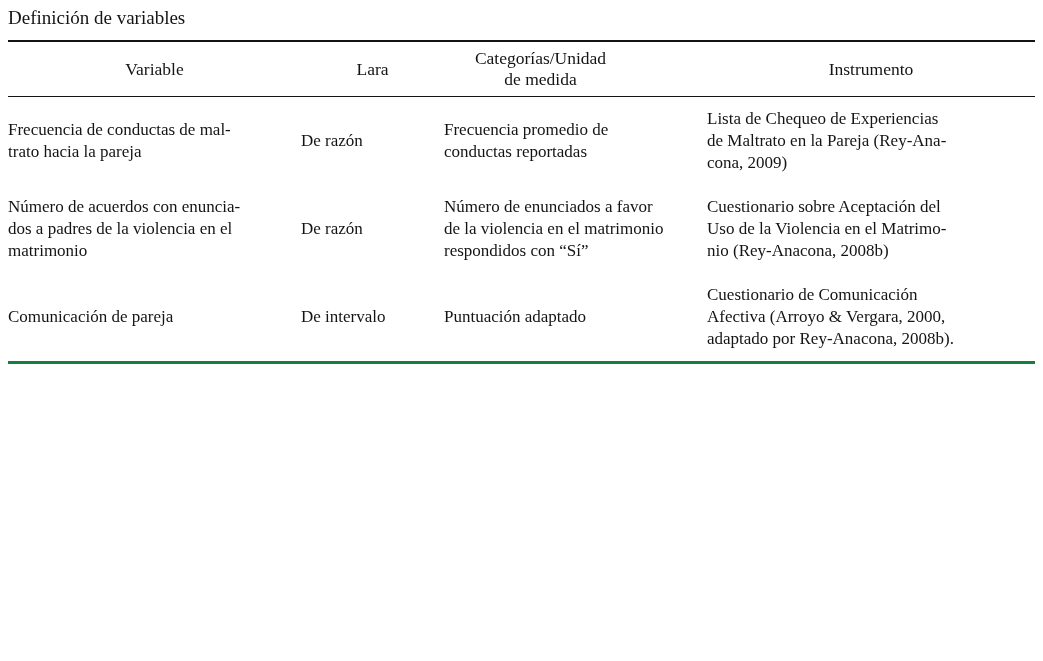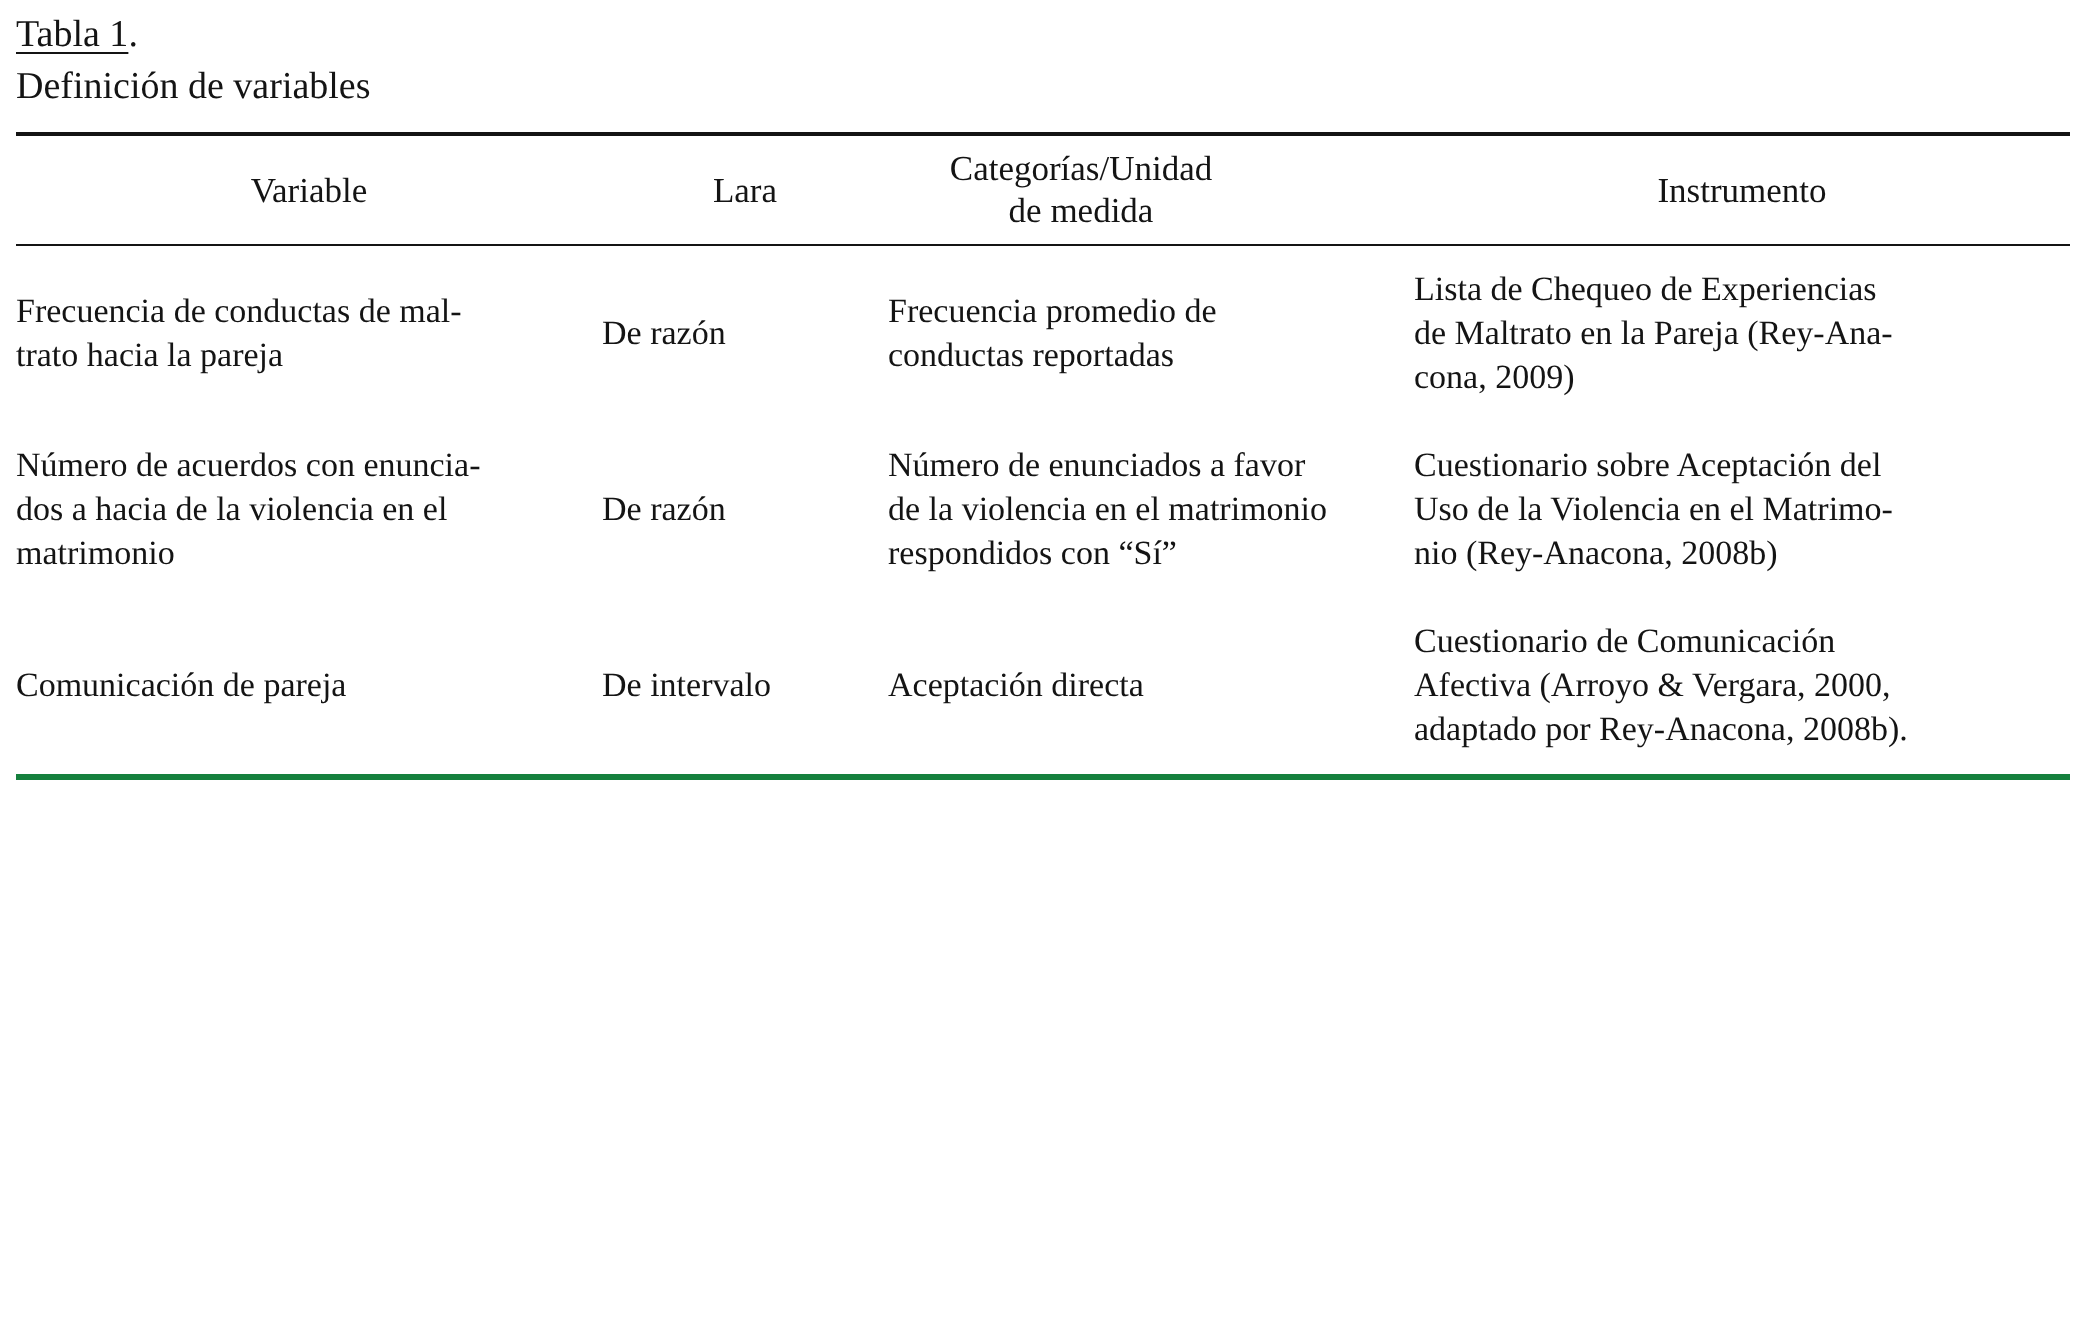--- a/index.html
+++ b/index.html
@@ -63,21 +63,20 @@
   td.c-tipo        { padding-left: 8px; }
   td.c-categorias  { padding-left: 6px; margin-left: 14px; }
   td.c-instrumento { padding-left: 6px; }
 </style>
 </head>
 <body>
 
 <div class="page">
 
   <div class="caption">
-    <div class="caption-line1"><span class="underlined">Tabla 1</span><span>.</span></div>
     <div class="caption-line2">Definición de variables</div>
   </div>
 
   <table class="apa">
     <colgroup>
       <col style="width:293px">
       <col style="width:143px">
       <col style="width:263px">
       <col style="width:328px">
     </colgroup>
@@ -96,34 +95,34 @@
 trato hacia la pareja</td>
         <td class="c-tipo">De razón</td>
         <td class="c-categorias">Frecuencia promedio de
 conductas reportadas</td>
         <td class="c-instrumento">Lista de Chequeo de Experiencias
 de Maltrato en la Pareja (Rey-Ana-
 cona, 2009)</td>
       </tr>
       <tr>
         <td class="c-variable">Número de acuerdos con enuncia-
-dos a hacia de la violencia en el
+dos a padres de la violencia en el
 matrimonio</td>
         <td class="c-tipo">De razón</td>
         <td class="c-categorias">Número de enunciados a favor
 de la violencia en el matrimonio
 respondidos con “Sí”</td>
         <td class="c-instrumento">Cuestionario sobre Aceptación del
 Uso de la Violencia en el Matrimo-
 nio (Rey-Anacona, 2008b)</td>
       </tr>
       <tr>
         <td class="c-variable">Comunicación de pareja</td>
         <td class="c-tipo">De intervalo</td>
-        <td class="c-categorias">Aceptación directa</td>
+        <td class="c-categorias">Puntuación adaptado</td>
         <td class="c-instrumento">Cuestionario de Comunicación
 Afectiva (Arroyo &amp; Vergara, 2000,
 adaptado por Rey-Anacona, 2008b).</td>
       </tr>
     </tbody>
   </table>
 
 </div>
 
 </body></html>

